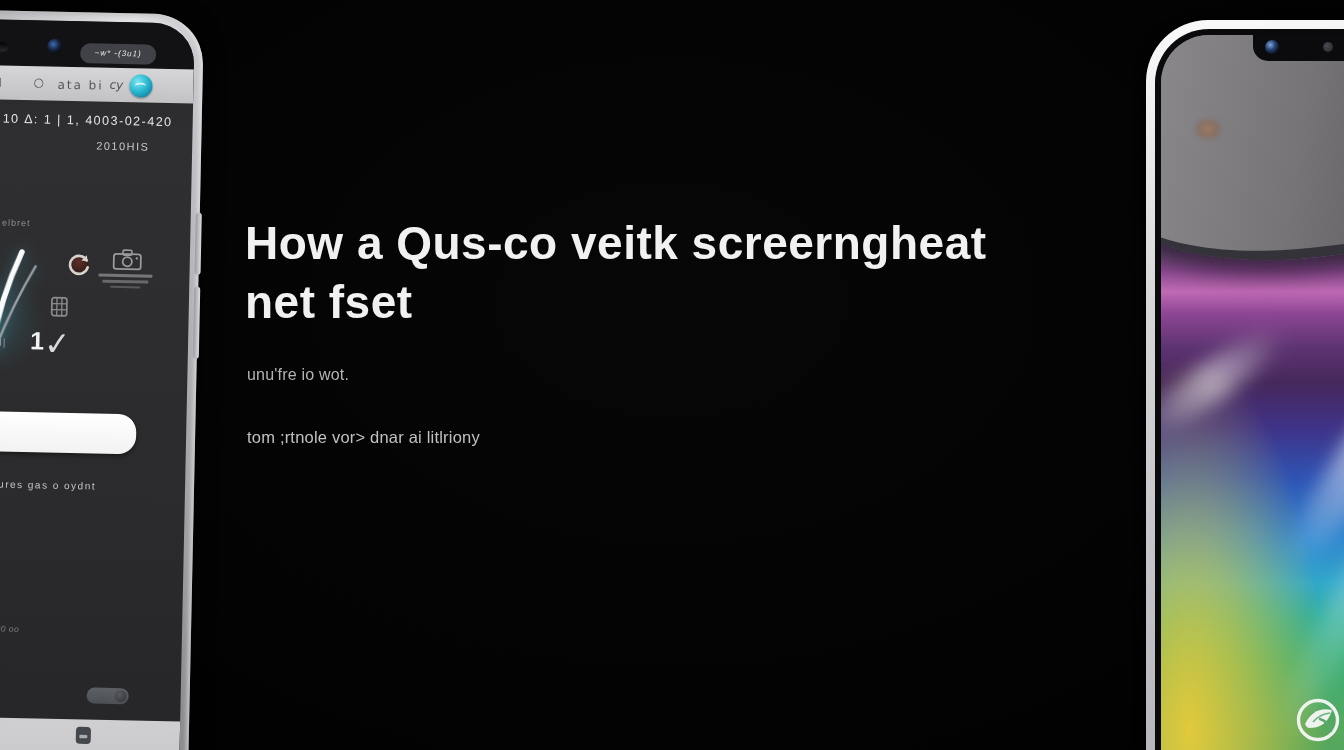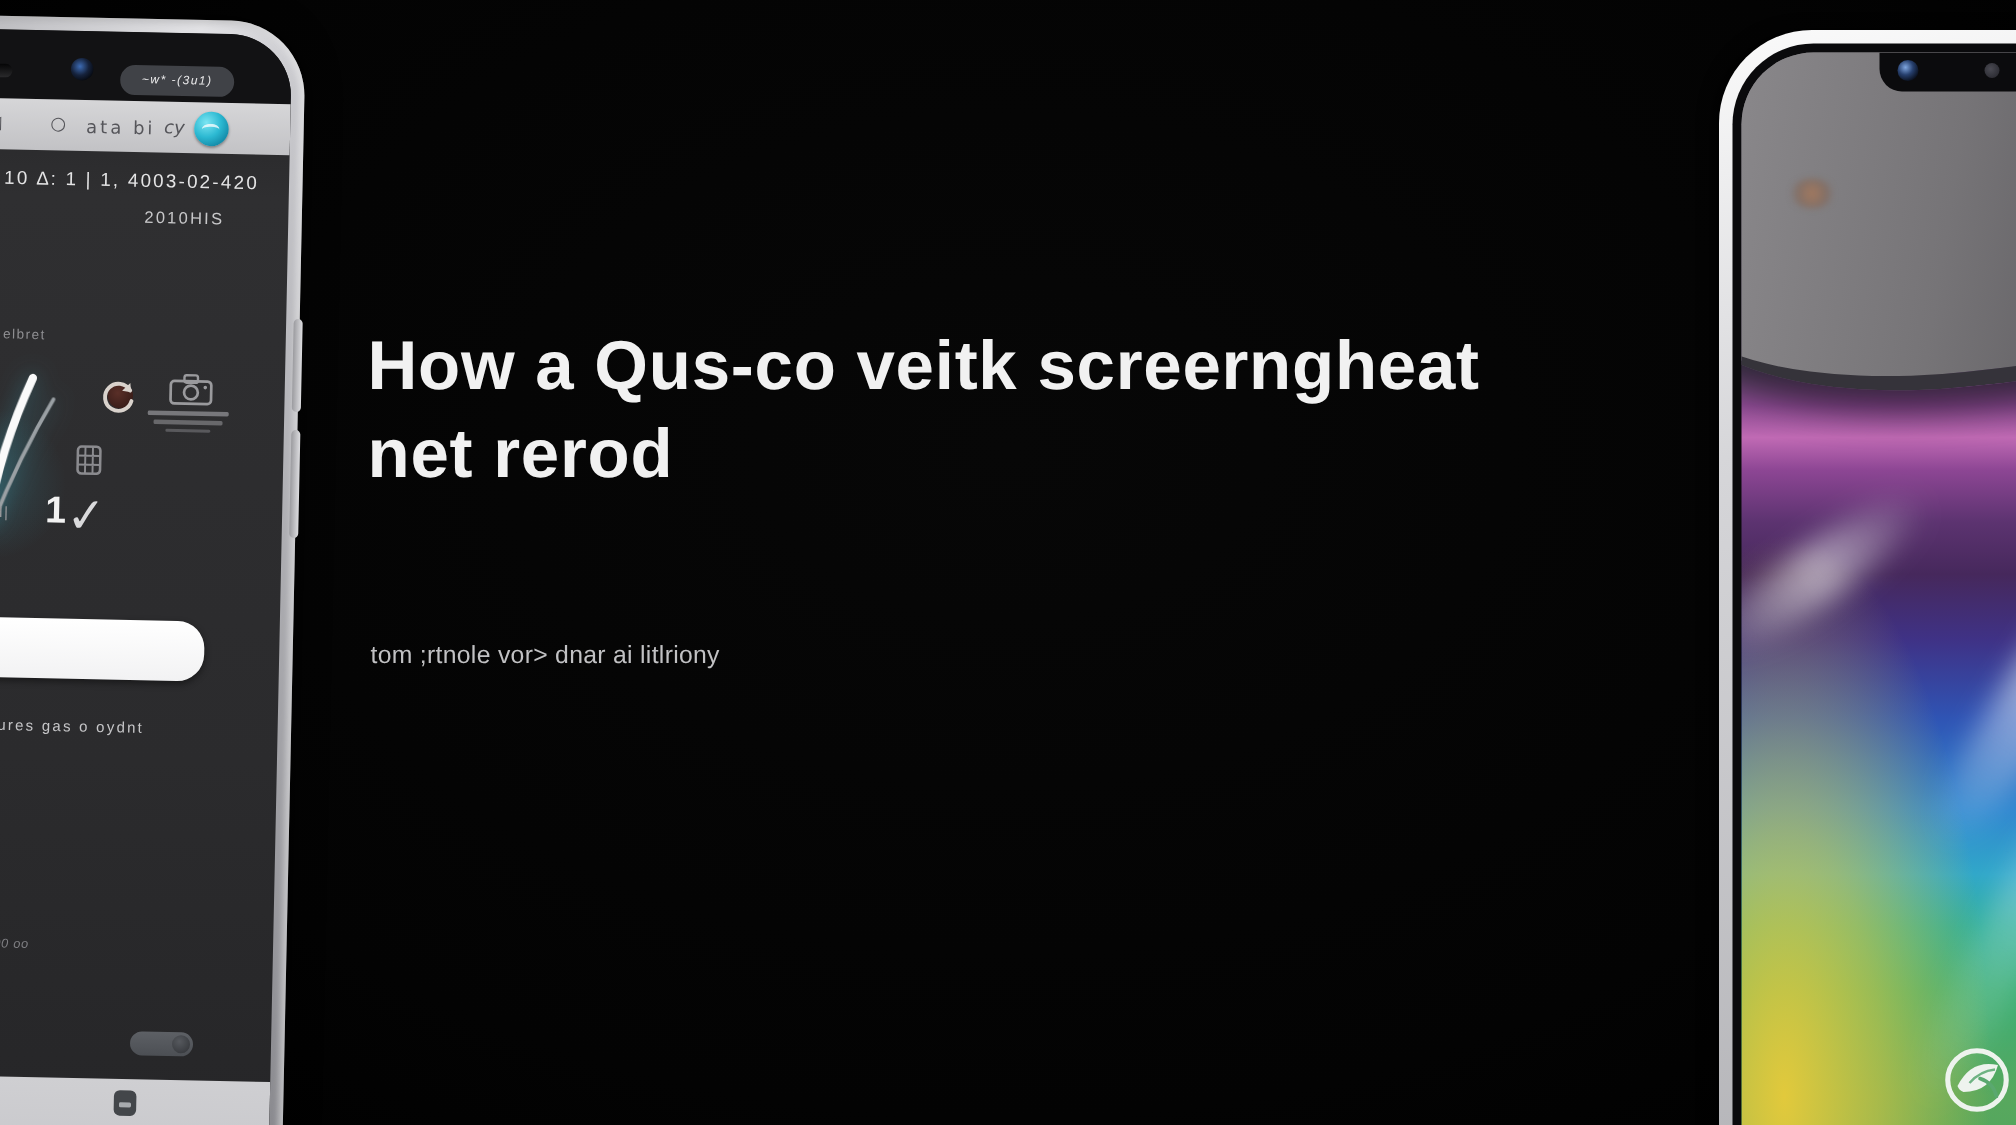--- a/index.html
+++ b/index.html
@@ -208,22 +208,23 @@
         <svg width="20" height="22" viewBox="0 0 20 22" style="position:absolute;left:138px;top:6px;">
           <rect x="2" y="1.5" width="15" height="17" rx="4" fill="#43464a"></rect>
           <rect x="5.5" y="9.5" width="8" height="3.4" rx="1" fill="#a8abaf"></rect>
         </svg>
       </div>
     </div>
   </div>
 
   <div class="hero">
     <div class="hero-title">How a Qus-co veitk screerngheat</div>
-    <div class="hero-title">net  rerod</div>
+    <div class="hero-title">net  fset</div>
     <div class="hero-p1">
+      <div>unu'fre io wot.</div>
     </div>
     <div class="hero-p2">
       <div>tom ;rtnole vor&gt; dnar ai litlriony</div>
     </div>
   </div>
 
   <div class="right-phone">
     <div class="rp-bezel">
       <div class="rp-screen">
         <div class="rp-metal"></div>

